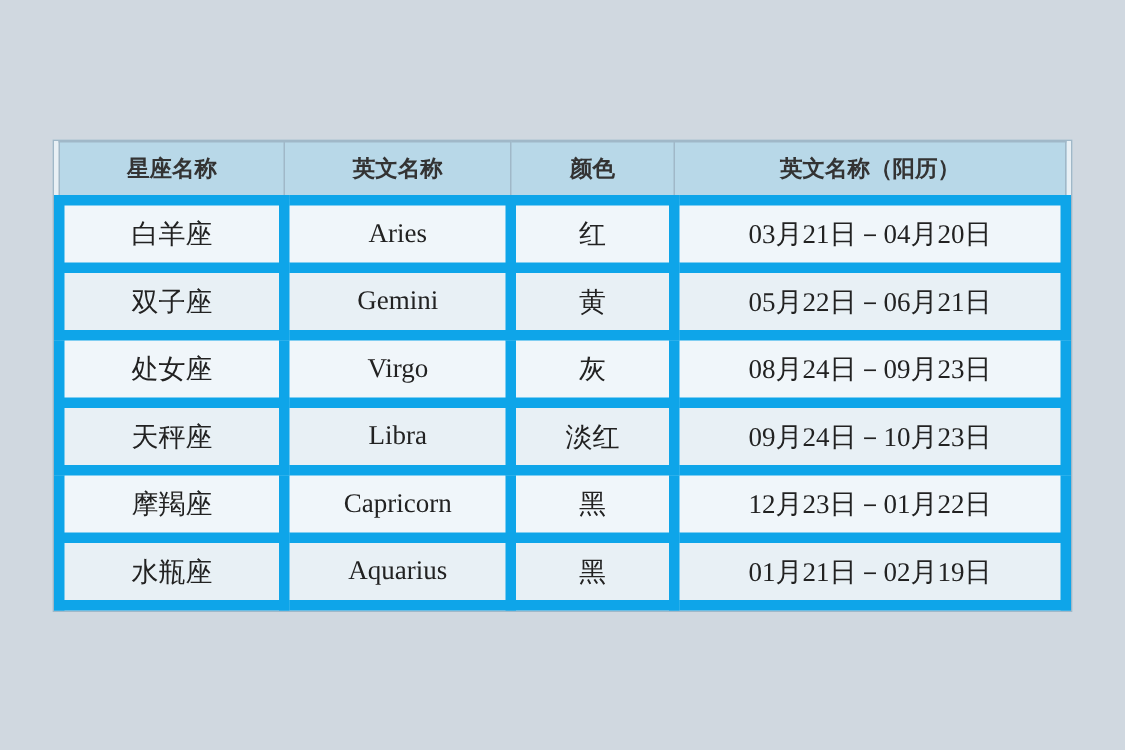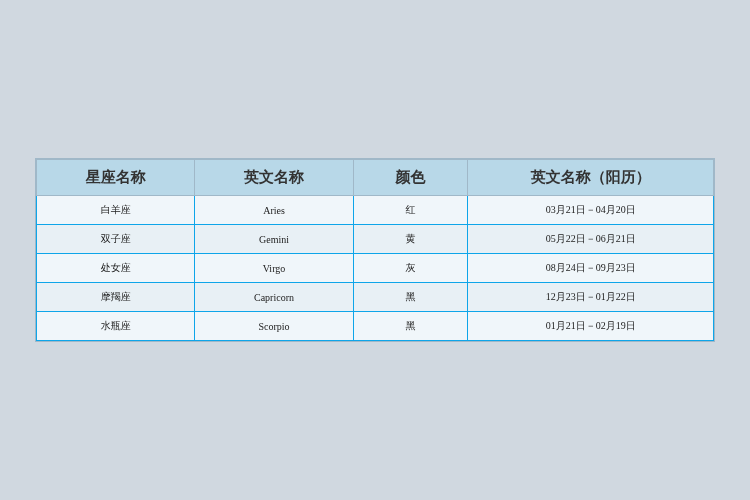--- a/index.html
+++ b/index.html
@@ -34,23 +34,23 @@
       color: #333;
       font-weight: bold;
       padding: 8px 24px;
       border: 1px solid #a0b8c8;
       text-align: center;
       font-size: 15px;
     }
 
     td {
       padding: 7px 10px;
-      border: 1px solid #0ea5e9;
+      border: 7px solid #0ea5e9;
       text-align: center;
-      font-size: 10px;
+      font-size: 18px;
       color: #222;
       background-color: #f0f6fa;
     }
 
     tr:nth-child(even) td {
       background-color: #e8f0f5;
     }
   </style>
 </head>
 <body>
@@ -78,26 +78,32 @@
           <td>黄</td>
           <td>05月22日－06月21日</td>
         </tr>
         <tr>
           <td>处女座</td>
           <td>Virgo</td>
           <td>灰</td>
           <td>08月24日－09月23日</td>
         </tr>
         <tr>
+          <td>天秤座</td>
+          <td>Libra</td>
+          <td>淡红</td>
+          <td>09月24日－10月23日</td>
+        </tr>
+        <tr>
           <td>摩羯座</td>
           <td>Capricorn</td>
           <td>黑</td>
           <td>12月23日－01月22日</td>
         </tr>
         <tr>
           <td>水瓶座</td>
-          <td>Scorpio</td>
+          <td>Aquarius</td>
           <td>黑</td>
           <td>01月21日－02月19日</td>
         </tr>
       </tbody>
   </table>
 </div>
 
 </body></html>

